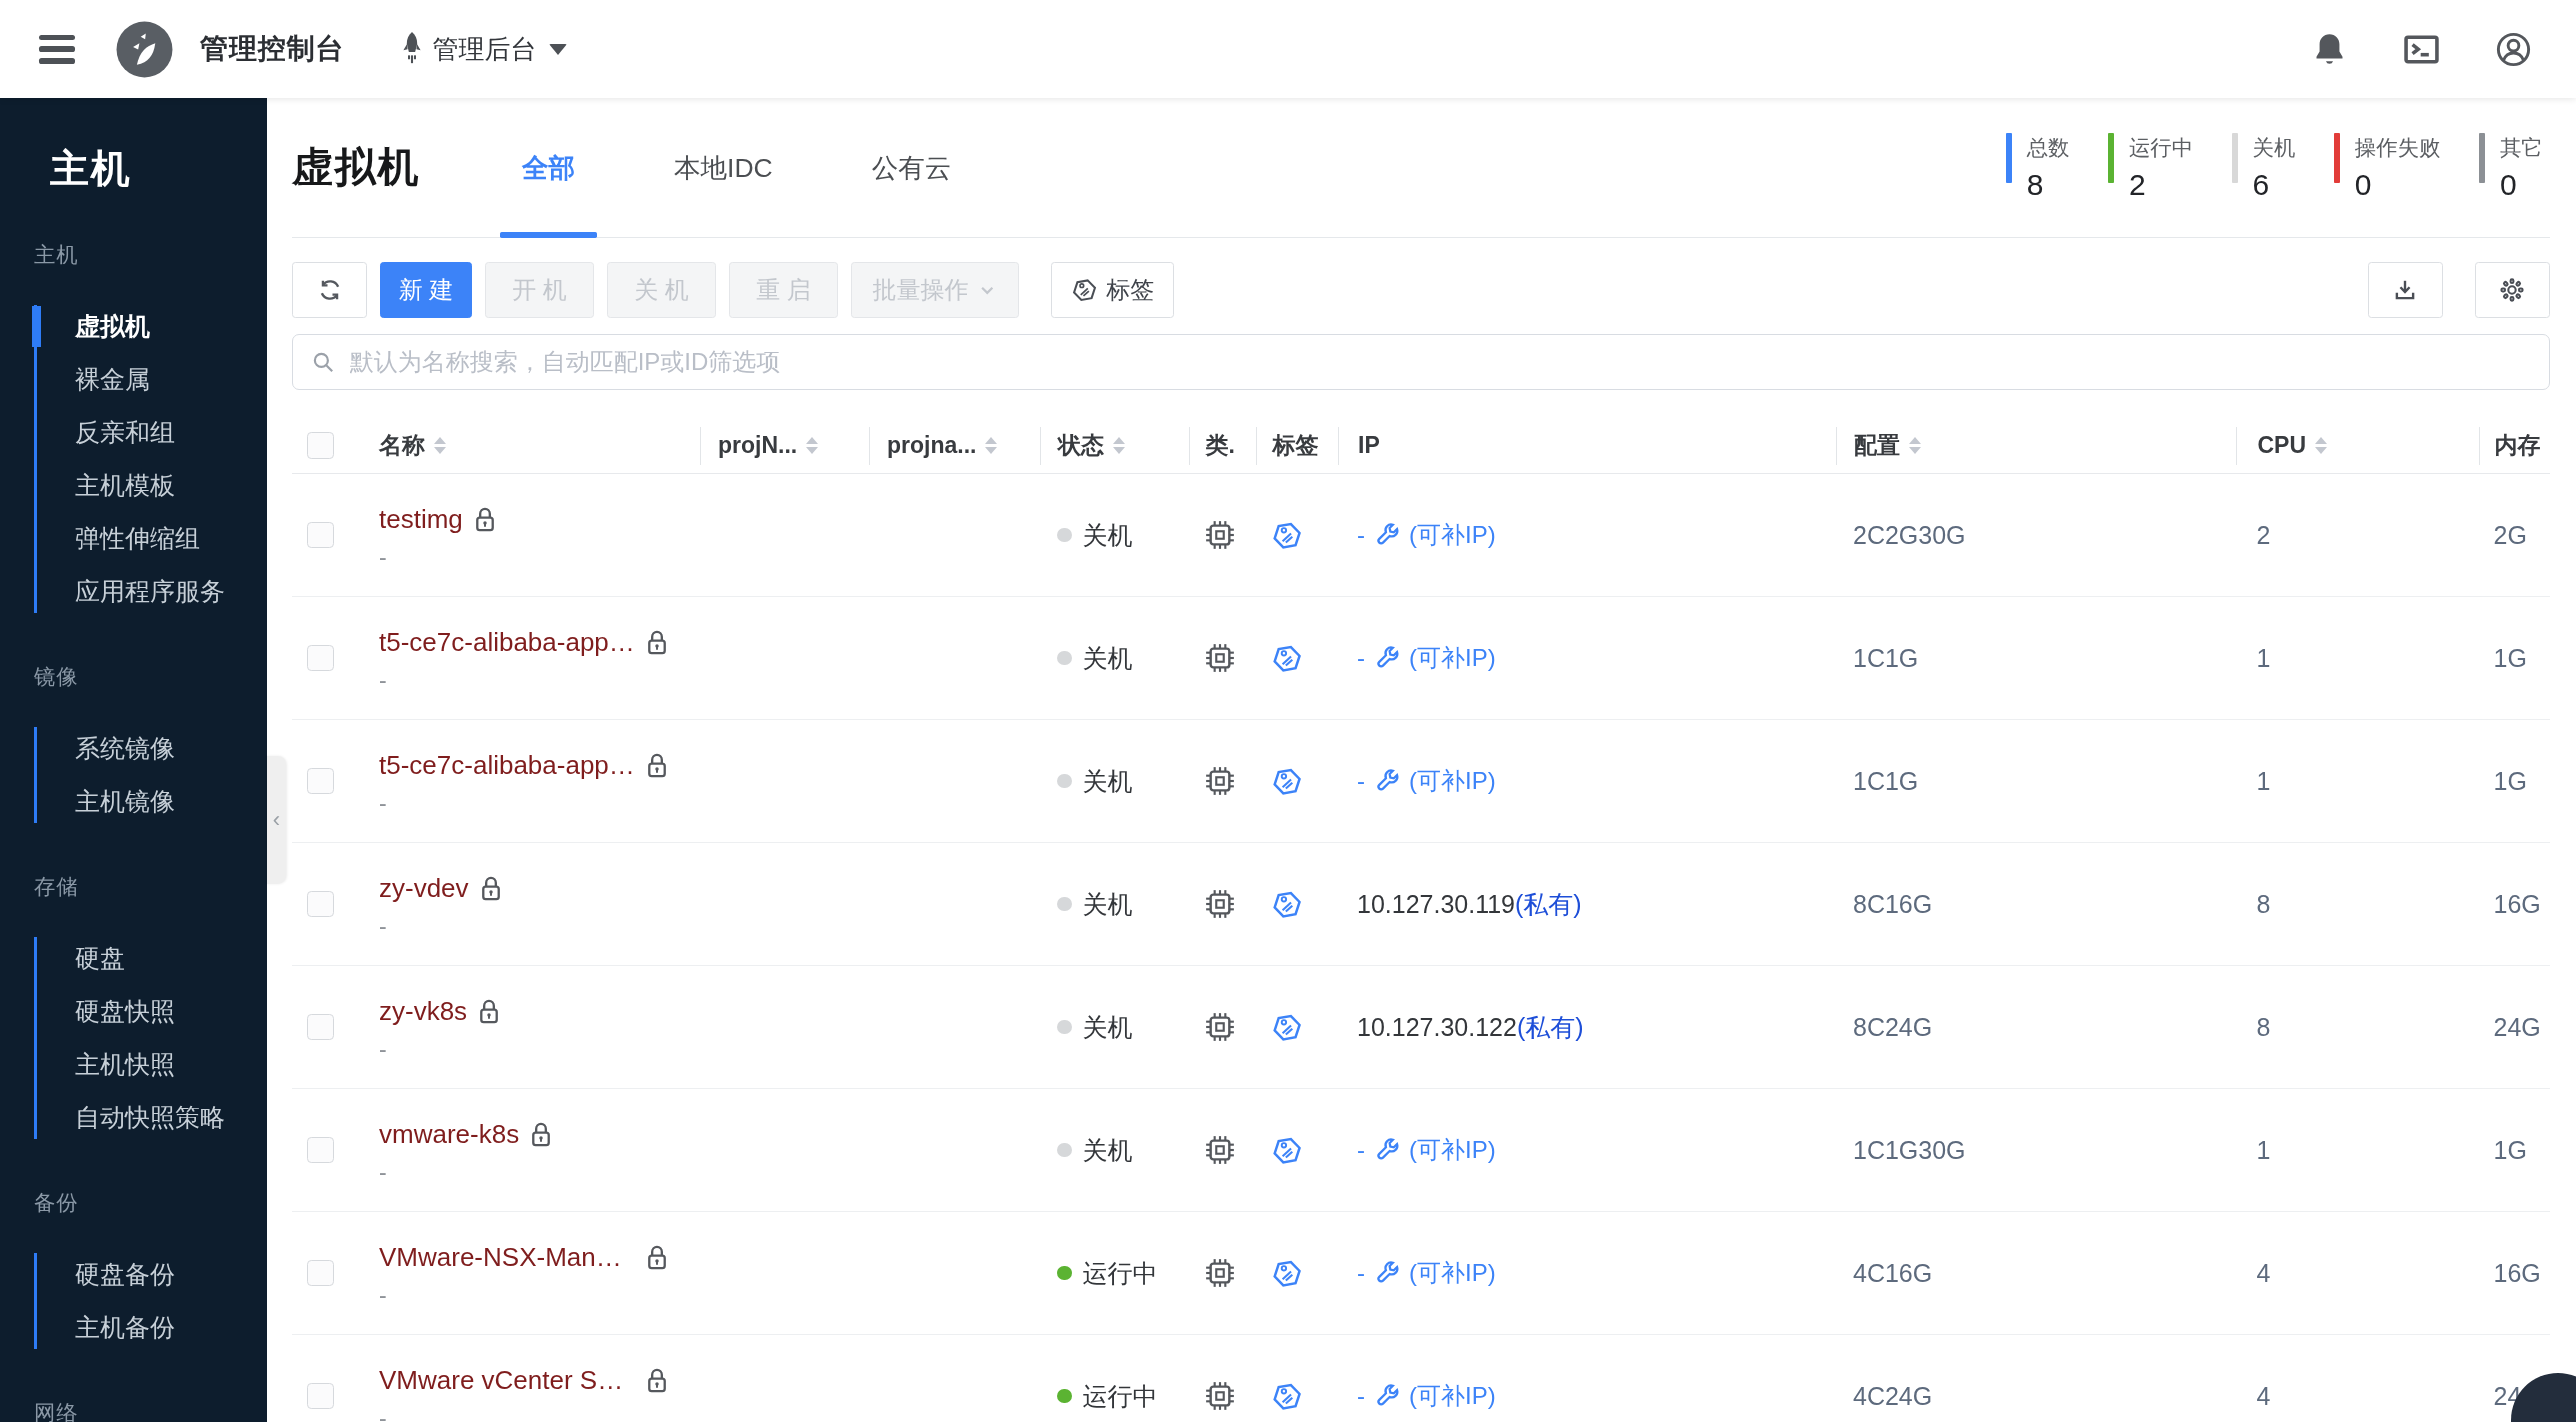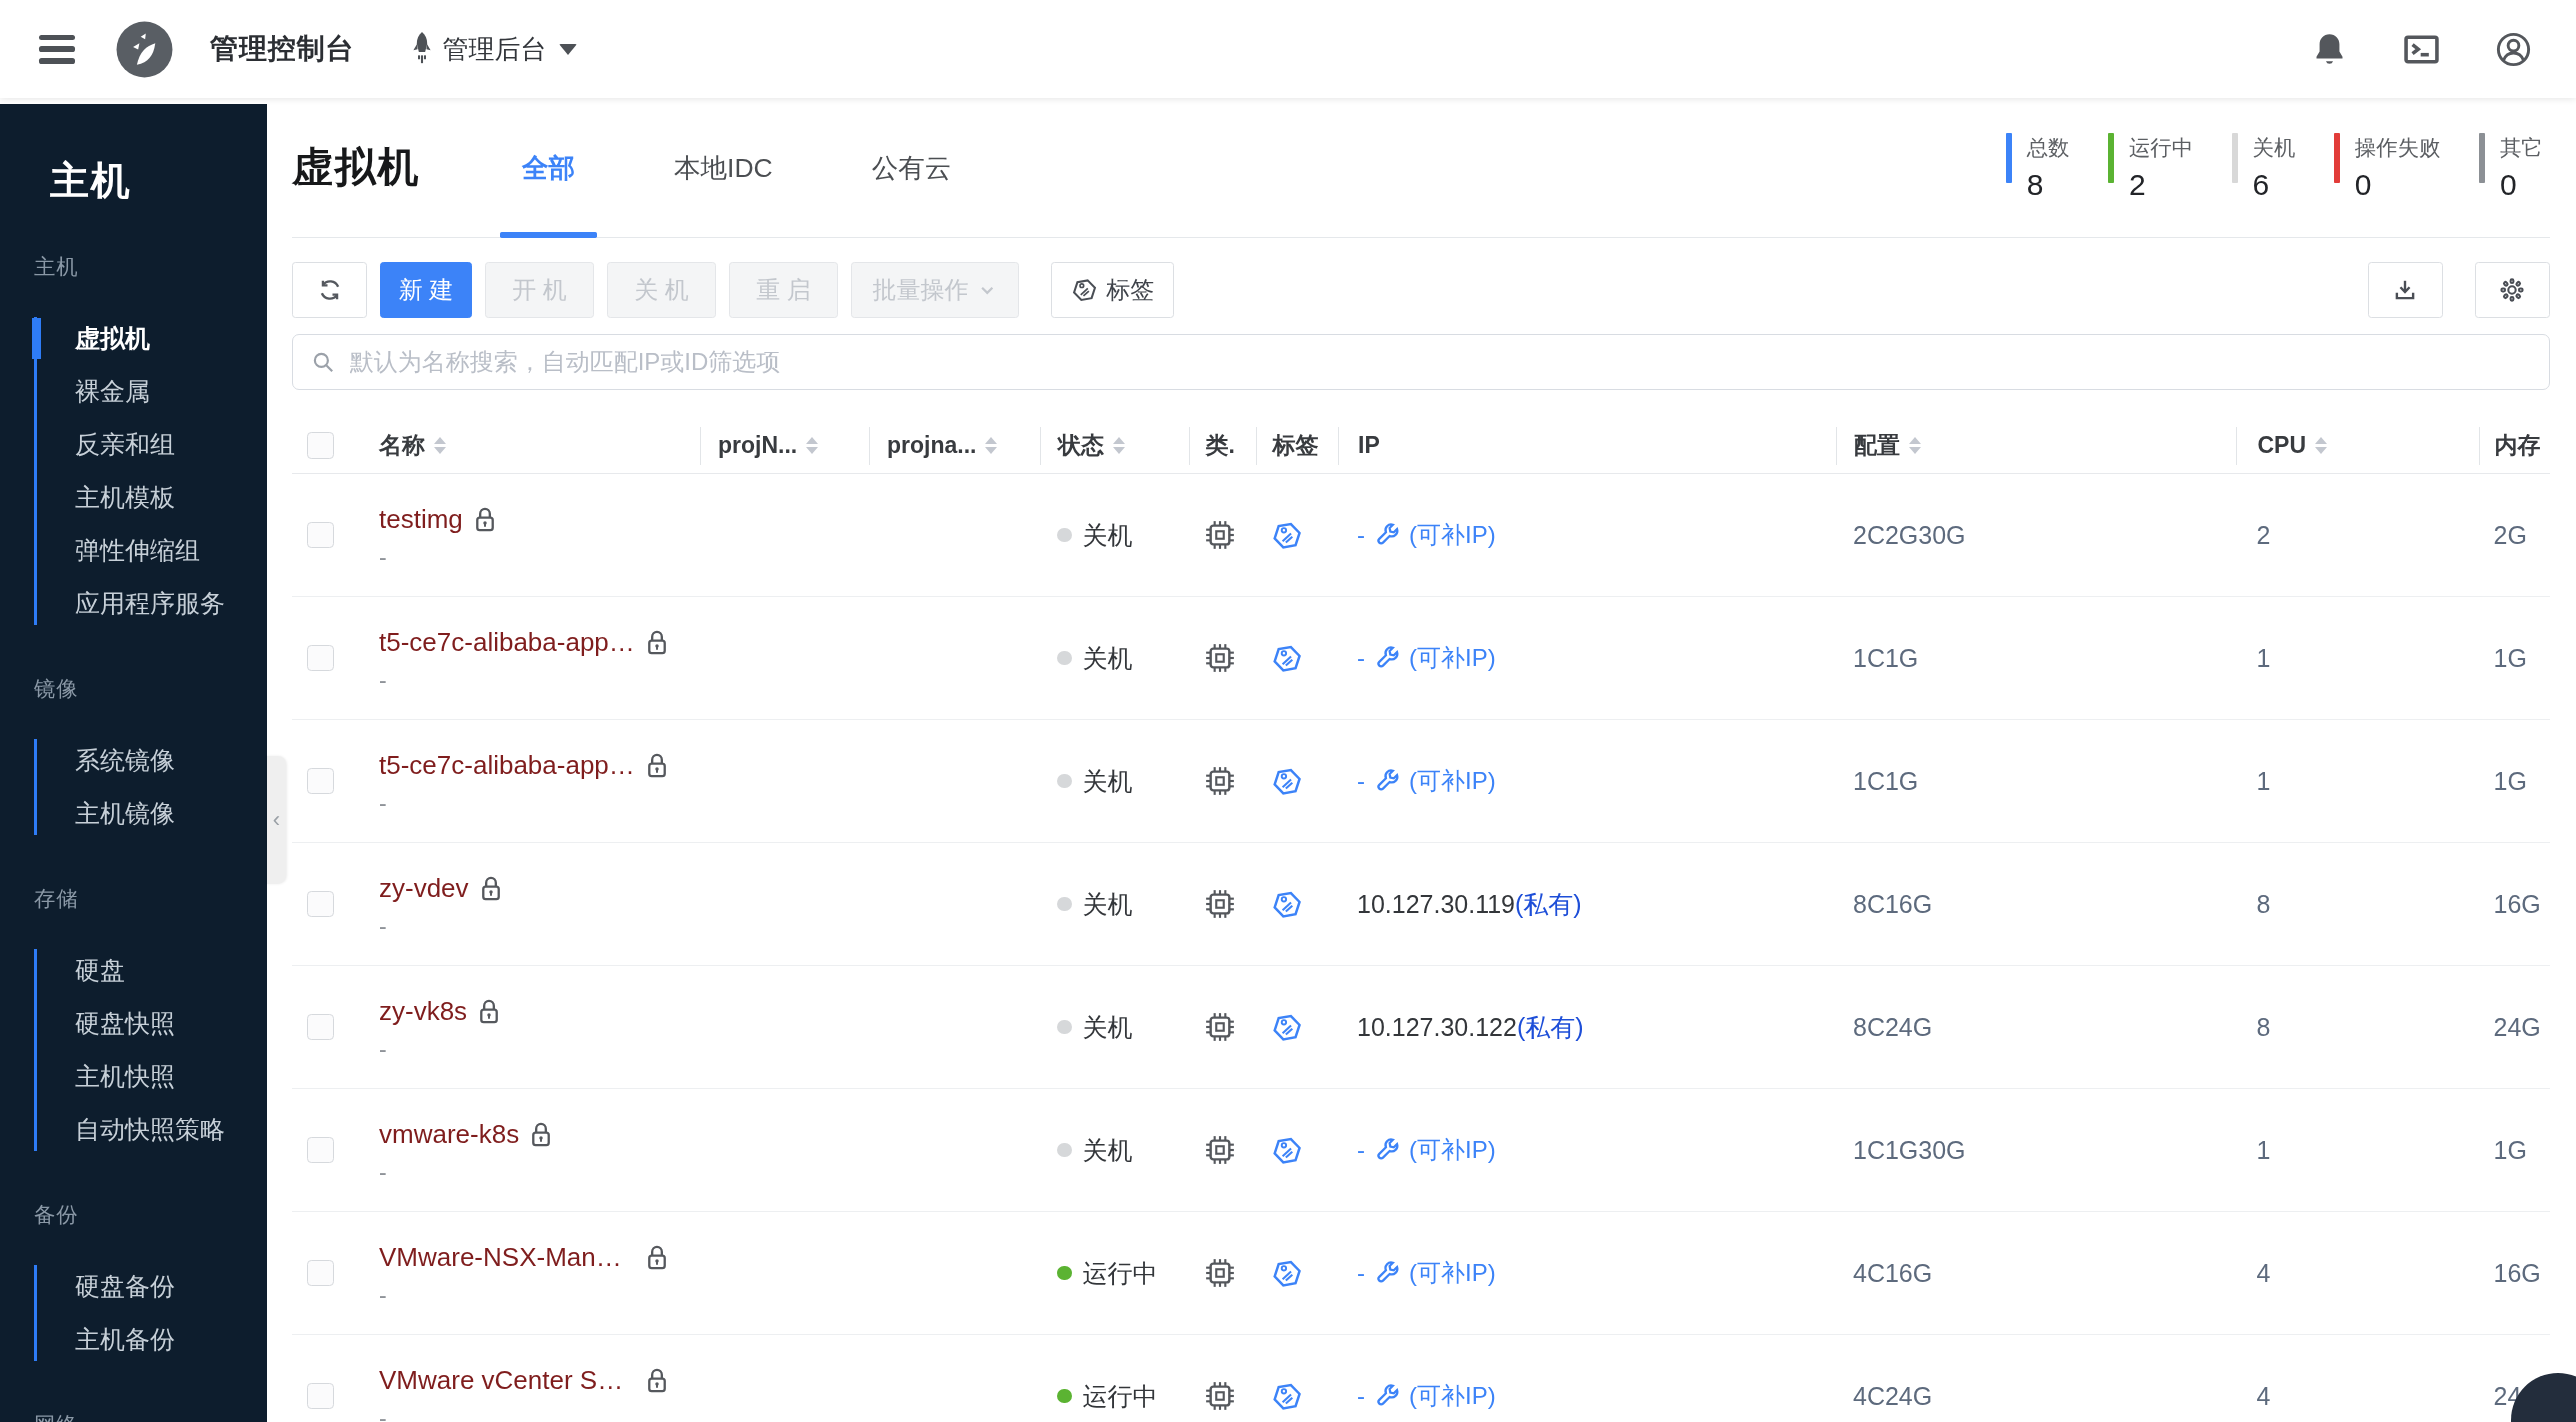--- a/index.html
+++ b/index.html
@@ -7,31 +7,31 @@
     font-family:"Liberation Sans","DejaVu Sans",sans-serif; background:#fff; }
   .stage { position:relative; width:2576px; height:1423px; overflow:hidden; }
 
   
   .topbar { position:absolute; top:0; left:0; right:0; height:98px; background:#fff;
     display:flex; align-items:center; padding:0 43px 0 39px; z-index:30;
     box-shadow:0 1.7px 6.8px rgba(0,0,0,.10); }
   .hamburger { width:36px; height:29px; display:flex; flex-direction:column; justify-content:space-between; cursor:pointer; }
   .hamburger span { display:block; height:5.1px; background:#4d5156; border-radius:2.6px; }
   .logo-circle { width:61px; height:61px; margin-left:39px; flex:none; }
-  .tb-title { font-size:28px; font-weight:700; color:#2b2e33; margin-left:35px; letter-spacing:0.9px; }
+  .tb-title { font-size:28px; font-weight:700; color:#2b2e33; margin-left:25px; letter-spacing:0.9px; }
   .tb-rocket { width:34px; height:39px; margin-left:50px; }
   .tb-ws { font-size:26px; color:#33363b; margin-left:4px; }
   .tb-caret { width:0; height:0; border-left:9.4px solid transparent; border-right:9.4px solid transparent;
     border-top:11px solid #4d5156; margin-left:12px; border-radius:1.7px; }
   .tb-right { margin-left:auto; display:flex; align-items:center; gap:53px; }
   .tb-ico { width:39px; height:39px; color:#54575c; cursor:pointer; }
   svg.fit { width:100%; height:100%; display:block; }
 
   
-  .sidebar { position:absolute; top:104px; left:0; width:267px; bottom:0; background:#0d1d2d; overflow:hidden; z-index:20; }
+  .sidebar { position:absolute; top:92px; left:0; width:267px; bottom:0; background:#0d1d2d; overflow:hidden; z-index:20; }
   .side-title { margin:50px 0 0 50px; font-size:39px; font-weight:700; color:#fff; letter-spacing:1.7px; }
   .side-label { margin:44px 0 0 34px; font-size:21.4px; color:#8a98a6; letter-spacing:0.9px; }
   .side-ul { list-style:none; margin:31px 0 0 34px; padding-left:41px; position:relative; }
   .side-ul::before { content:""; position:absolute; left:0; top:5.1px; bottom:5.1px; width:3.4px; background:#2e7cf6; }
   .side-item { position:relative; height:53px; line-height:53px; font-size:25px; color:#c7d0d8; cursor:pointer; white-space:nowrap; }
   .side-item.active { color:#ffffff; font-weight:700; }
   .side-item.active::before { content:""; position:absolute; left:-43px; top:6px; bottom:6px; width:8.5px; background:#2e7cf6; }
   .collapse-tab { position:absolute; left:267px; top:756px; width:19px; height:128px; background:#efefef;
     border-radius:0 8.5px 8.5px 0; display:flex; align-items:center; justify-content:center; color:#9aa0a6;
     font-size:22px; cursor:pointer; z-index:25; box-shadow:0.9px 0 2.6px rgba(0,0,0,.08); }

